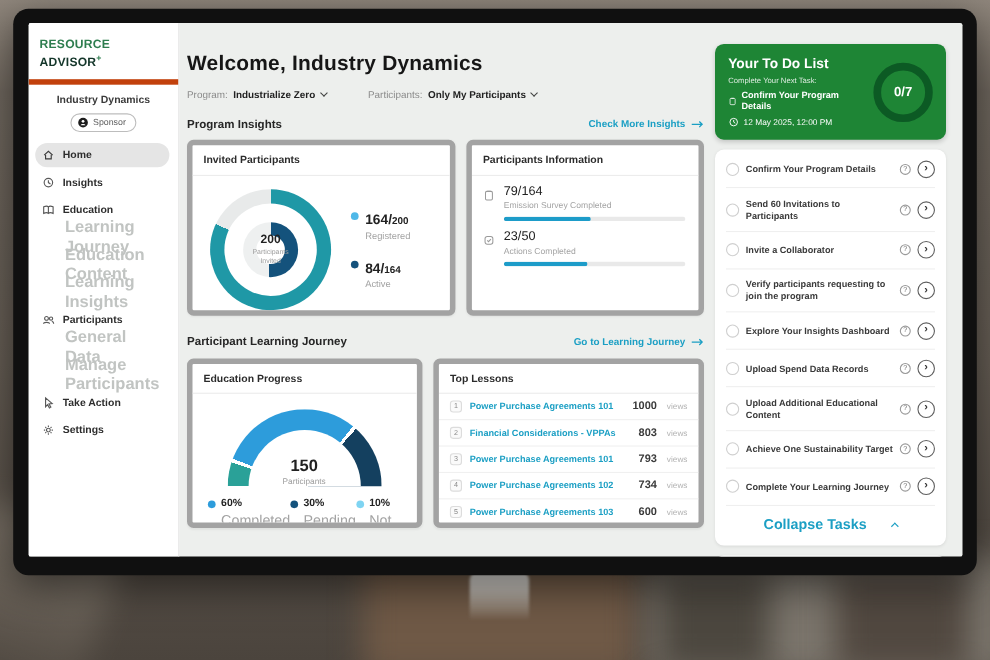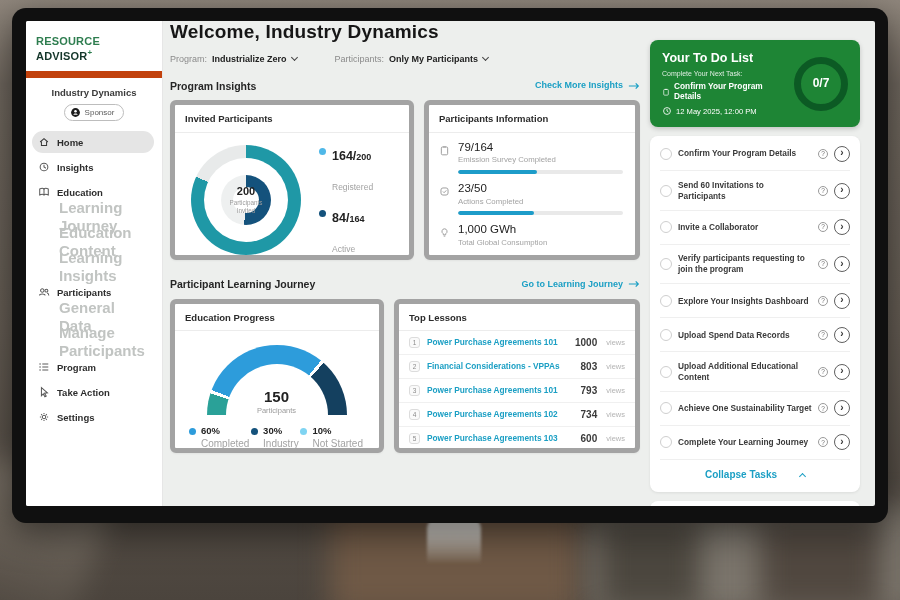--- a/index.html
+++ b/index.html
@@ -22,35 +22,35 @@
   
   .monitor { position:absolute; left:12px; top:8px; width:876px; height:515px; background:#101010;
              border-radius:14px; box-shadow:0 10px 35px rgba(0,0,0,.5); }
   .screen  { position:absolute; left:14px; top:13px; width:849px; height:485px; background:#edefed;
              border-radius:2px; overflow:hidden; }
 
   
   .sidebar { position:absolute; left:0; top:0; width:137px; height:100%; background:#fff;
              border-right:1px solid #e6e6e6; padding:12px 0 0 0; }
   .logo { padding:2px 10px 8px 10px; font-size:11px; font-weight:bold; letter-spacing:.2px;
-          border-bottom:7px solid #c2410c; }
+          border-bottom:5px solid #c2410c; }
   .logo .g { color:#2e7d4f; } .logo .d { color:#14362a; } .logo .plus { color:#2e7d4f; font-size:8px; vertical-align:super; }
   .org { text-align:center; font-size:9.5px; font-weight:bold; color:#3a3a3a; margin-top:9px; }
   .sponsor { margin:6px auto 10px auto; width:fit-content; display:flex; align-items:center; gap:4px;
              border:1px solid #bdbdbd; border-radius:11px; padding:2px 9px 2px 5px;
              font-size:8px; color:#5a5a5a; background:#fff; }
   .nav-item { display:flex; align-items:center; gap:7px; height:22px; margin:3px 8px 3px 6px;
               padding:0 6px; font-size:9.5px; font-weight:bold; color:#2d2d2d; border-radius:12px; cursor:pointer; }
   .nav-item.active { background:#e5e5e5; }
   .nav-item.sub { padding-left:27px; color:#c1c4c2; font-weight:bold; font-size:15px; }
   .nav-item svg { flex-shrink:0; }
 
   
   .main { position:absolute; left:144px; top:0; width:470px; height:100%; }
-  .welcome { font-size:19px; font-weight:bold; color:#161616; letter-spacing:.2px; }
+  .welcome { margin-top:27px; font-size:19px; font-weight:bold; color:#161616; letter-spacing:.2px; }
   .filters { display:flex; gap:38px; margin-top:10px; }
   .filter { display:flex; align-items:center; gap:5px; font-size:9px; cursor:pointer; }
   .filter .lab { color:#8b8b8b; } .filter .val { color:#222; font-weight:bold; }
   .chev { width:5px; height:5px; border-right:1.4px solid #444; border-bottom:1.4px solid #444;
           display:inline-block; transform:rotate(45deg); margin-top:-3px; }
   .sec-row { display:flex; justify-content:space-between; align-items:center; margin-top:15px; }
   .sec-title { font-size:10.5px; font-weight:bold; color:#262626; }
   .sec-link { display:flex; align-items:center; gap:5px; font-size:9px; font-weight:bold; color:#1b9fc4; cursor:pointer; }
 
   .cards { display:flex; gap:10px; margin-top:8px; }
@@ -67,21 +67,21 @@
                   display:flex; flex-direction:column; align-items:center; justify-content:center; text-align:center; }
   .dn-val { font-size:11px; font-weight:bold; color:#222; }
   .dn-lab { font-size:6.3px; color:#9c9c9c; width:42px; margin-top:1px; }
   .inv-legend { margin-left:18px; display:flex; flex-direction:column; gap:14px; }
   .leg { display:flex; gap:6px; align-items:flex-start; }
   .dot { width:7px; height:7px; border-radius:50%; margin-top:3px; flex-shrink:0; }
   .dot-sky { background:#4fb8e8; } .dot-navy { background:#14527c; }
   .dot-blue { background:#2d9cdb; } .dot-light { background:#7fd4f2; }
   .leg-val .big { font-size:12.5px; font-weight:bold; color:#222; }
   .leg-val .small { font-size:9px; font-weight:bold; color:#222; }
-  .leg-lab { font-size:8.5px; color:#a2a2a2; margin-top:18px; }
+  .leg-lab { font-size:8.5px; color:#a2a2a2; margin-top:0; }
 
   
   .c-info { width:216px; height:160px; }
   .inforow { display:flex; gap:8px; padding:8px 12px 0 10px; }
   .i-icon { margin-top:4px; flex-shrink:0; }
   .i-body { flex:1; }
   .i-val { font-size:11.5px; font-weight:normal; color:#222; }
   .i-lab { font-size:7.8px; color:#a3a3a3; margin-top:1px; }
   .i-bar { height:4px; background:#e9e9e9; border-radius:2px; margin-top:5px; overflow:hidden; }
   .i-fill { display:block; height:100%; background:#1d9cc9; border-radius:2px; }
@@ -90,21 +90,21 @@
   .c-edu { width:214px; height:154px; }
   .gauge-wrap { position:relative; width:140px; height:70px; margin:14px auto 0 auto; overflow:hidden; }
   .gauge { position:absolute; left:0; top:0; width:140px; height:140px; border-radius:50%; }
   .gauge-hole { position:absolute; left:19px; top:19px; width:102px; height:102px; border-radius:50%; background:#fff; }
   .gauge-center { position:absolute; left:0; right:1px; bottom:0; text-align:center; }
   .gc-val { font-size:15px; font-weight:bold; color:#222; }
   .gc-lab { font-size:7.5px; color:#9c9c9c; }
   .edu-legend { display:flex; justify-content:space-between; padding:10px 16px 0 14px; }
   .eleg { display:flex; gap:5px; align-items:flex-start; }
   .eleg-val { font-size:9.5px; font-weight:bold; color:#222; }
-  .eleg-lab { font-size:10px; color:#a3a3a3; margin-top:1px; }
+  .eleg-lab { font-size:13px; color:#a3a3a3; margin-top:1px; }
 
   
   .c-lessons { width:246px; height:154px; }
   .lesson { display:flex; align-items:center; gap:7px; padding:5.5px 10px; border-bottom:1px solid #f0f0f0; }
   .lesson:last-child { border-bottom:none; }
   .rank { width:11px; height:11px; border:1px solid #dcdcdc; border-radius:3px; font-size:6.5px; color:#8a8a8a;
           display:flex; align-items:center; justify-content:center; flex-shrink:0; background:#fafafa; }
   .l-title { flex:1; font-size:8.3px; font-weight:bold; color:#1b9fc4; cursor:pointer; }
   .l-views { font-size:10px; font-weight:bold; color:#3a3a3a; }
   .l-vlab { font-size:7.5px; color:#b3b3b3; margin-left:2px; }
@@ -124,21 +124,21 @@
 
   .tasks-card { background:#fff; border-radius:8px; padding:1px 10px; box-shadow:0 1px 3px rgba(0,0,0,.08); }
   .task { display:flex; align-items:center; gap:6px; padding:8.5px 0; border-bottom:1px solid #efefef; }
   .cb { width:12px; height:12px; border:1.3px solid #cfcfcf; border-radius:50%; flex-shrink:0; cursor:pointer; }
   .t-label { flex:1; font-size:8.3px; font-weight:bold; color:#3a3a3a; line-height:1.3; }
   .q { width:10px; height:10px; border:1px solid #9a9a9a; border-radius:50%; font-size:6.5px; color:#707070;
        display:flex; align-items:center; justify-content:center; flex-shrink:0; cursor:pointer; }
   .go { width:16px; height:16px; border:1.4px solid #5f5f5f; border-radius:50%; color:#333;
         display:flex; align-items:center; justify-content:center; font-size:10px; font-weight:bold; flex-shrink:0; cursor:pointer; padding-bottom:1px; }
   .collapse { display:flex; align-items:center; justify-content:center; gap:23px; padding:9px 0 10px 0;
-              font-size:10px; font-weight:bold; color:#1b9fc4; cursor:pointer; }
+              font-size:13px; font-weight:bold; color:#1b9fc4; cursor:pointer; }
   .chev-up { width:5px; height:5px; border-right:1.5px solid #1b9fc4; border-bottom:1.5px solid #1b9fc4;
              transform:rotate(-135deg); margin-top:3px; }
 
   .news-card { background:#fff; border-radius:8px 8px 0 0; padding:10px 10px 30px 10px; box-shadow:0 1px 3px rgba(0,0,0,.08); }
 </style>
 </head>
 <body>
 
 <div class="stage">
   <div class="bg-shape bg-brown"></div>
@@ -203,29 +203,20 @@
               <circle cx="9.8" cy="5.4" r="1.7"></circle>
               <path d="M10.6 8.3 C12.2 8.7 12.6 9.8 12.6 11"></path>
             </svg>
           <span>Participants</span>
         </div>
         <div class="nav-item sub">
           <span>General Data</span>
         </div>
         <div class="nav-item sub">
           <span>Manage Participants</span>
-        </div>
-        <div class="nav-item">
-          <svg width="12" height="12" viewBox="0 0 14 14" fill="none" stroke="#5a5a5a" stroke-width="1.2">
-              <path d="M5 3.5 H12 M5 7 H12 M5 10.5 H12"></path>
-              <circle cx="2.4" cy="3.5" r=".9" fill="#5a5a5a" stroke="none"></circle>
-              <circle cx="2.4" cy="7" r=".9" fill="#5a5a5a" stroke="none"></circle>
-              <circle cx="2.4" cy="10.5" r=".9" fill="#5a5a5a" stroke="none"></circle>
-            </svg>
-          <span>Program</span>
         </div>
         <div class="nav-item">
           <svg width="12" height="12" viewBox="0 0 14 14" fill="none" stroke="#5a5a5a" stroke-width="1.2">
               <path d="M4 2 L11 8 L7.6 8.4 L9.6 11.8 L8.1 12.6 L6.1 9.2 L4 11.4 Z"></path>
             </svg>
           <span>Take Action</span>
         </div>
         <div class="nav-item">
           <svg width="12" height="12" viewBox="0 0 14 14" fill="none" stroke="#5a5a5a" stroke-width="1.2">
               <circle cx="7" cy="7" r="2"></circle>
@@ -316,30 +307,20 @@
                   <path d="M5 7 L6.5 8.5 L9.3 5.6"></path>
                 </svg>
               <div class="i-body">
                 <div class="i-val">23/50</div>
                 <div class="i-lab">Actions Completed</div>
                 <div class="i-bar">
                     <span class="i-fill" style="width: 46%;"></span>
                   </div>
               </div>
             </div>
-            <div class="inforow">
-              <svg class="i-icon" width="11" height="11" viewBox="0 0 14 14" fill="none" stroke="#9a9a9a" stroke-width="1.2">
-                  <path d="M7 2.3 a3.3 3.3 0 0 1 1.7 6.1 L8.4 10 H5.6 L5.3 8.4 A3.3 3.3 0 0 1 7 2.3 Z"></path>
-                  <path d="M6 11.6 H8"></path>
-                </svg>
-              <div class="i-body">
-                <div class="i-val">1,000 GWh</div>
-                <div class="i-lab">Total Global Consumption</div>
-              </div>
-            </div>
           </div>
         </div>
 
         <div class="sec-row" style="margin-top:18px;">
           <div class="sec-title">Participant Learning Journey</div>
           <div class="sec-link">
             <span>Go to Learning Journey</span>
             <svg width="12" height="8" viewBox="0 0 14 8" fill="none" stroke="#1b9fc4" stroke-width="1.4">
                 <path d="M1 4 H12 M9 1 L12 4 L9 7"></path>
               </svg>
@@ -363,21 +344,21 @@
                 <span class="dot dot-blue"></span>
                 <div>
                   <div class="eleg-val">60%</div>
                   <div class="eleg-lab">Completed</div>
                 </div>
               </div>
               <div class="eleg">
                 <span class="dot dot-navy"></span>
                 <div>
                   <div class="eleg-val">30%</div>
-                  <div class="eleg-lab">Industry</div>
+                  <div class="eleg-lab">Pending</div>
                 </div>
               </div>
               <div class="eleg">
                 <span class="dot dot-light"></span>
                 <div>
                   <div class="eleg-val">10%</div>
                   <div class="eleg-lab">Not Started</div>
                 </div>
               </div>
             </div>

